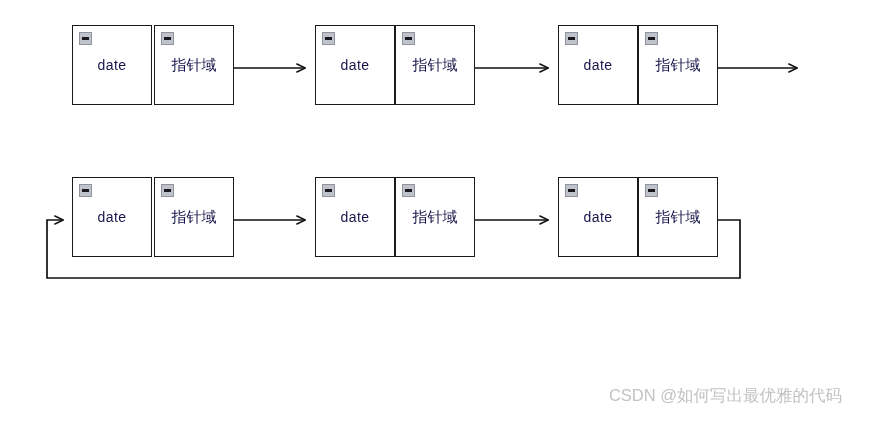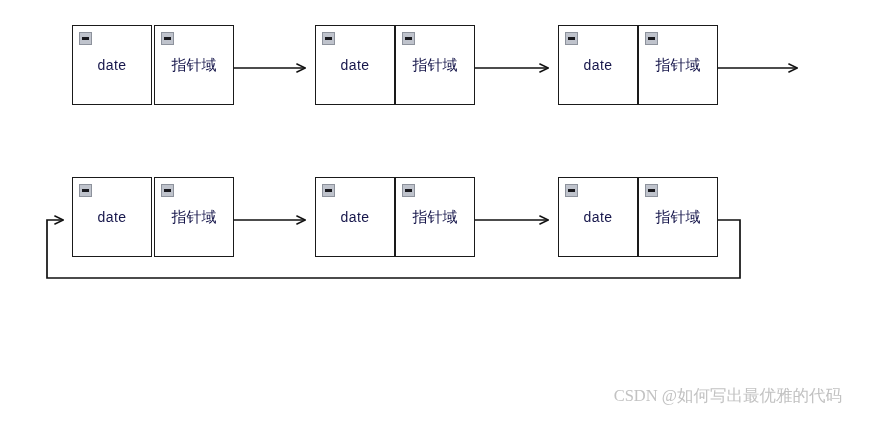--- a/index.html
+++ b/index.html
@@ -73,21 +73,21 @@
     background: #18181d;
   }
 
   
   #watermark {
     position: absolute;
     right: 16px;
     bottom: 14px;
     color: #c2c2c2;
     font-size: 16.5px;
-    font-family: Liberation Serif, serif;
+    font-family: Liberation Sans, sans-serif;
     white-space: nowrap;
     user-select: none;
     text-align: right;
   }
 </style>
 </head>
 <body>
 
 <div id="canvas">
 

